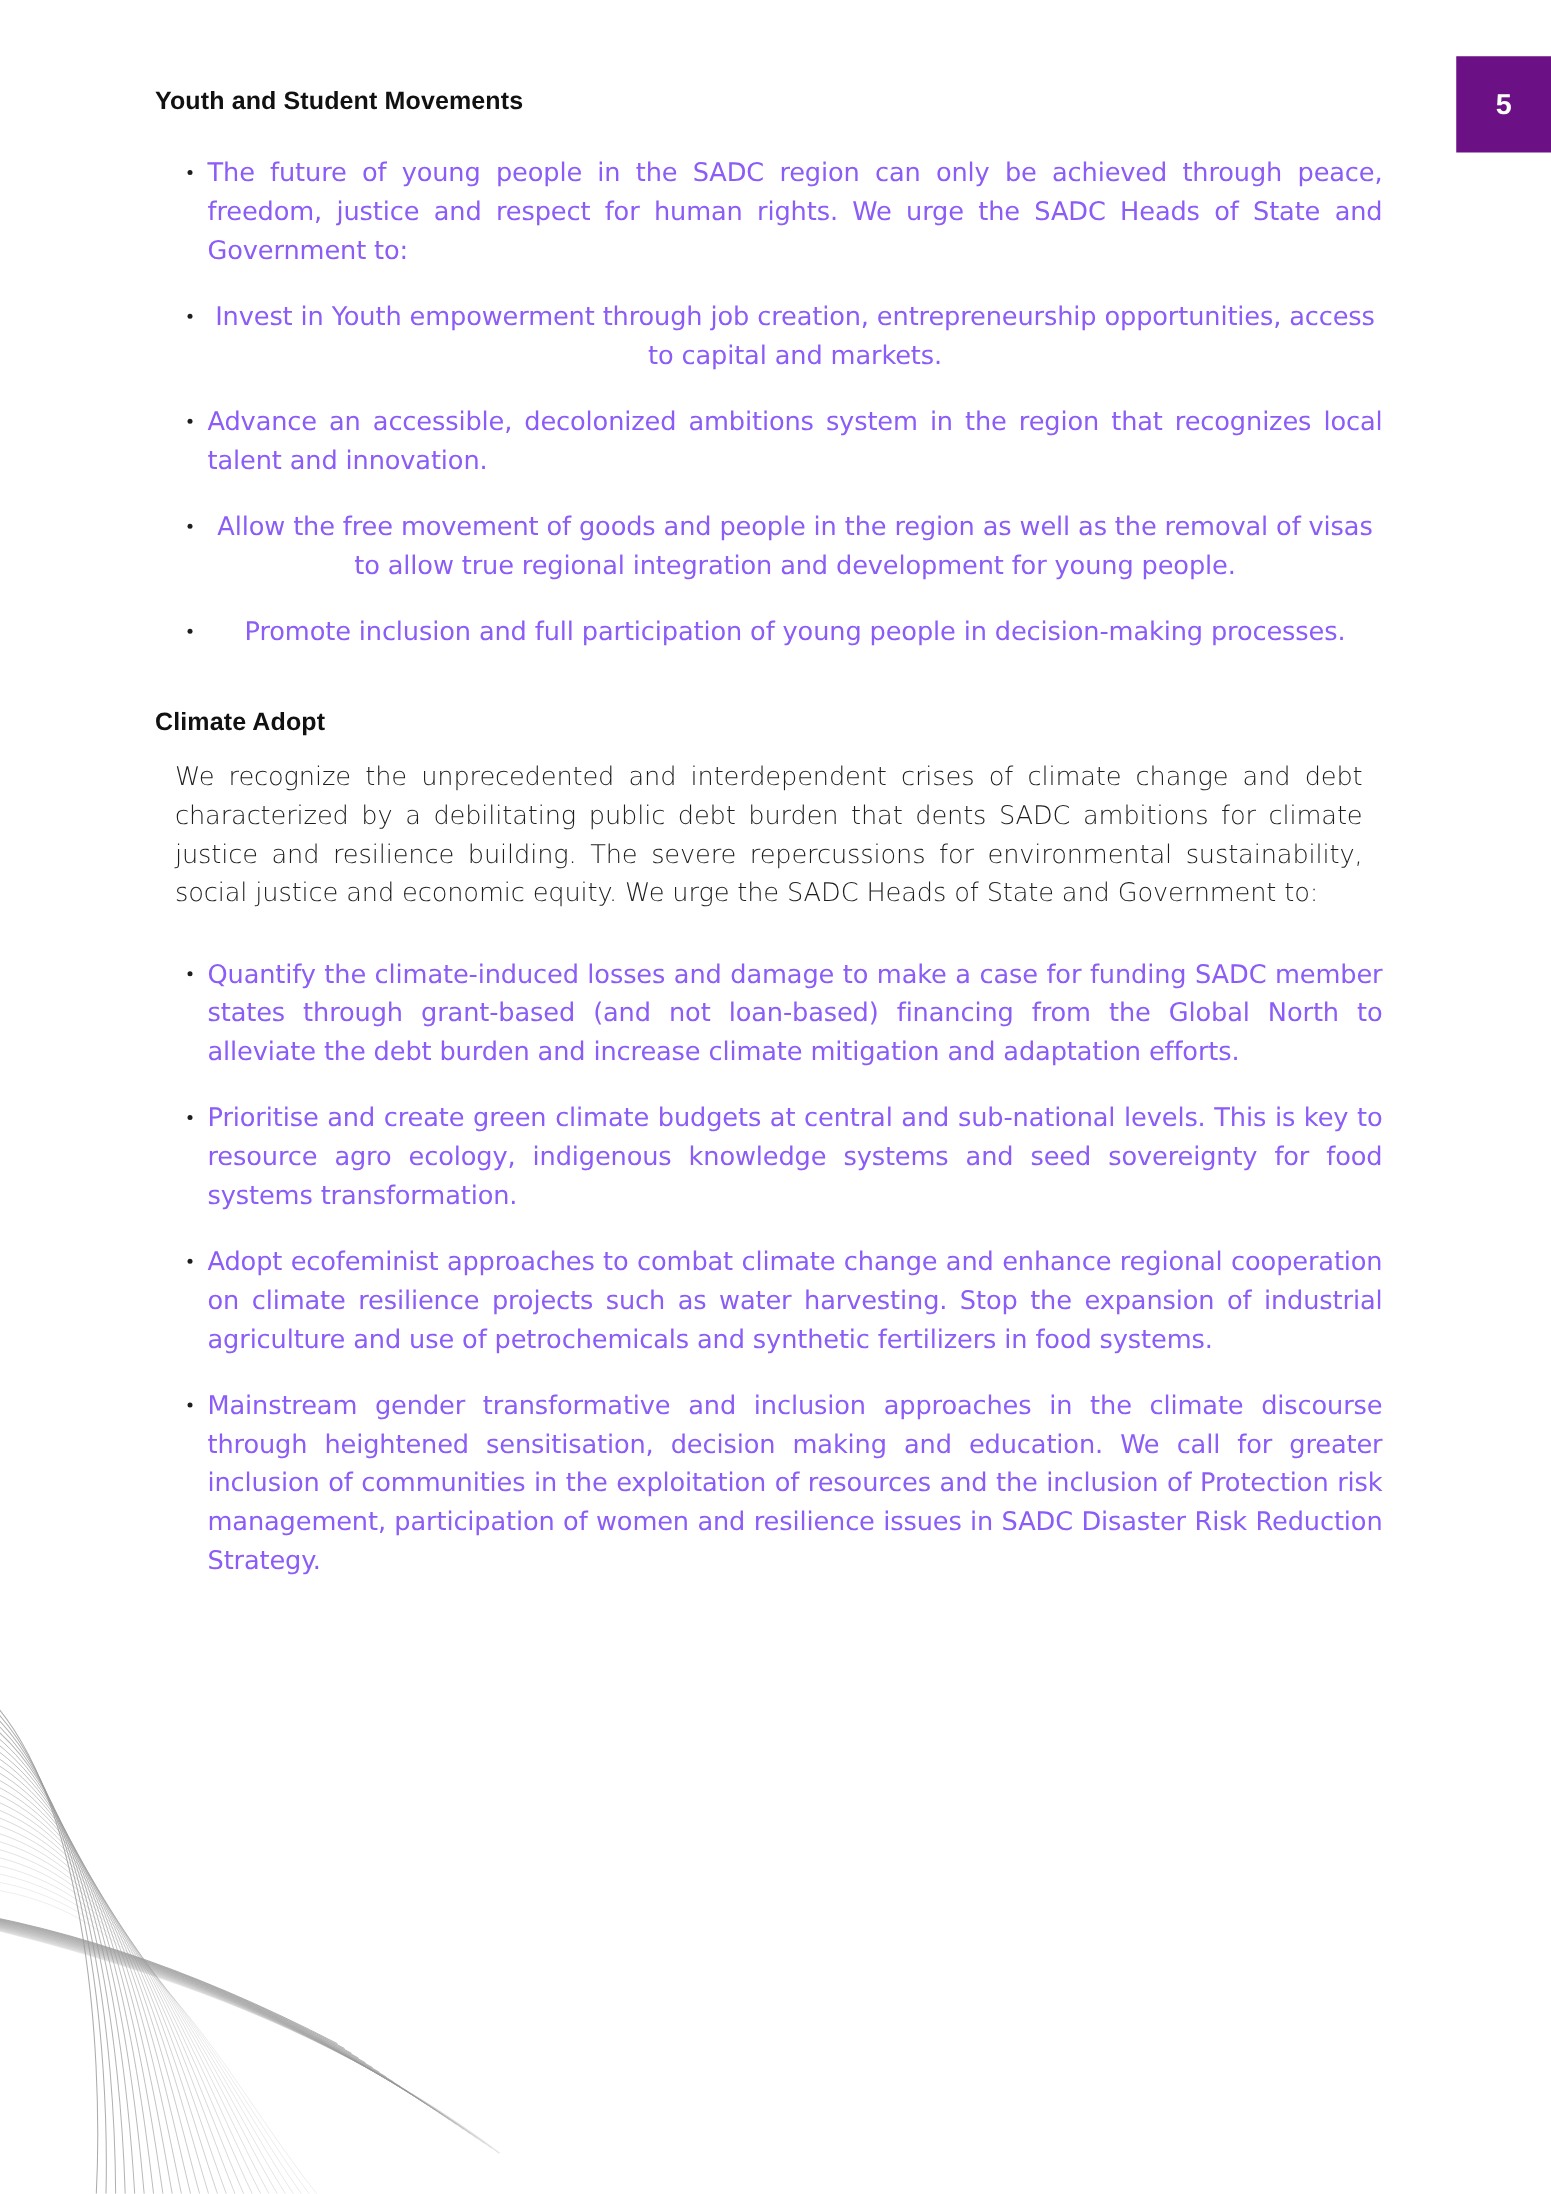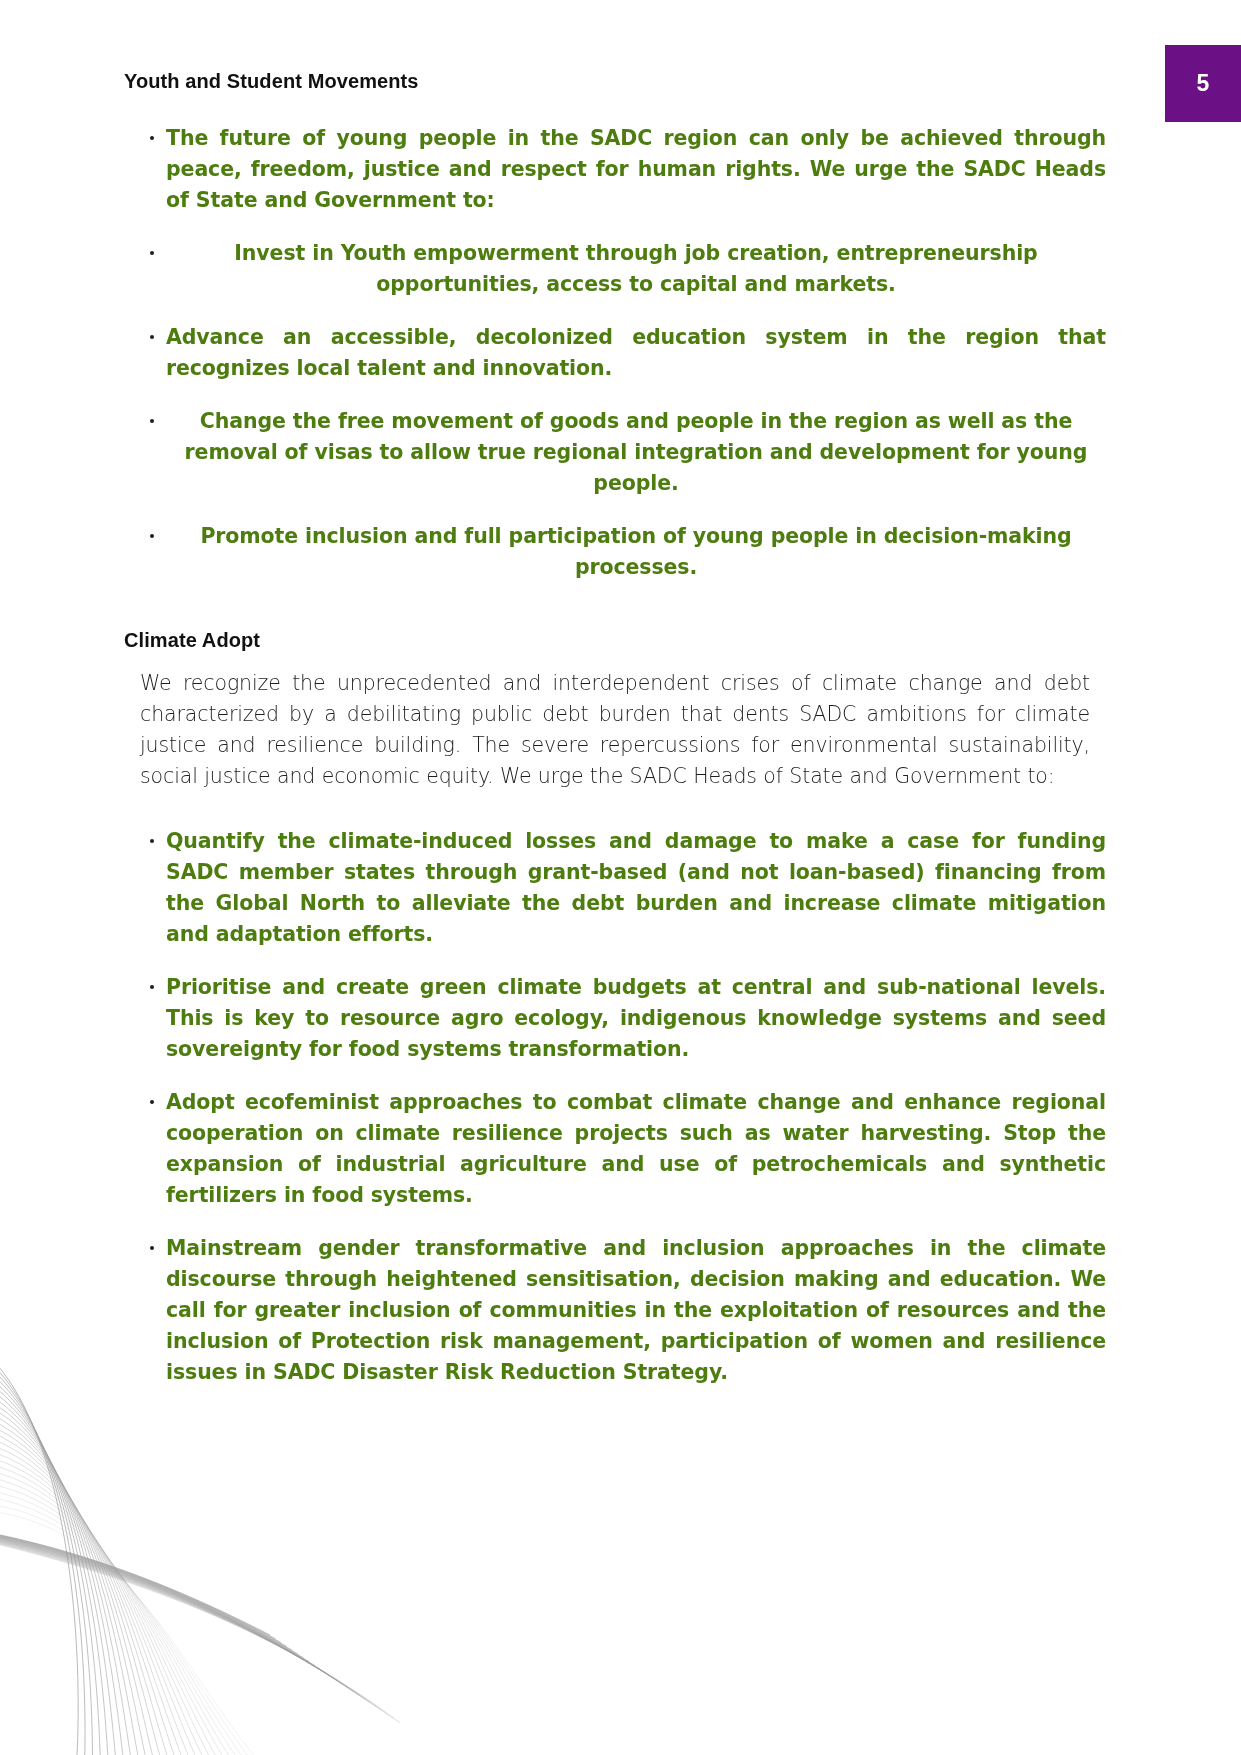--- a/index.html
+++ b/index.html
@@ -73,22 +73,22 @@
     list-style: none;
     margin: 0;
     padding: 0;
   }
 
   ul.bullets > li {
     position: relative;
     padding-left: 42px;
     font-size: 20.5px;
     line-height: 31px;
-    color: #4d7c0f;
-    font-weight: 700;
+    color: #8b5cf6;
+    font-weight: 400;
     letter-spacing: -0.1px;
     margin-bottom: 22px;
   }
 
   ul.bullets > li .bullet-dot {
     position: absolute;
     left: 26px;
     top: 13px;
     width: 4px;
     height: 4px;
@@ -136,25 +136,25 @@
       <li class="justified">
         <span class="bullet-dot"></span>
         <span>The future of young people in the SADC region can only be achieved through peace, freedom, justice and respect for human rights. We urge the SADC Heads of State and Government to:</span>
       </li>
       <li class="ragged">
         <span class="bullet-dot"></span>
         <span>Invest in Youth empowerment through job creation, entrepreneurship opportunities, access to capital and markets.</span>
       </li>
       <li class="justified">
         <span class="bullet-dot"></span>
-        <span>Advance an accessible, decolonized education system in the region that recognizes local talent and innovation.</span>
+        <span>Advance an accessible, decolonized ambitions system in the region that recognizes local talent and innovation.</span>
       </li>
       <li class="ragged">
         <span class="bullet-dot"></span>
-        <span>Change the free movement of goods and people in the region as well as the removal of visas to allow true regional integration and development for young people.</span>
+        <span>Allow the free movement of goods and people in the region as well as the removal of visas to allow true regional integration and development for young people.</span>
       </li>
       <li class="ragged">
         <span class="bullet-dot"></span>
         <span>Promote inclusion and full participation of young people in decision-making processes.</span>
       </li>
     </ul>
 
     <div class="gap-block"></div>
 
     <h2 class="section-heading">Climate Adopt</h2>

